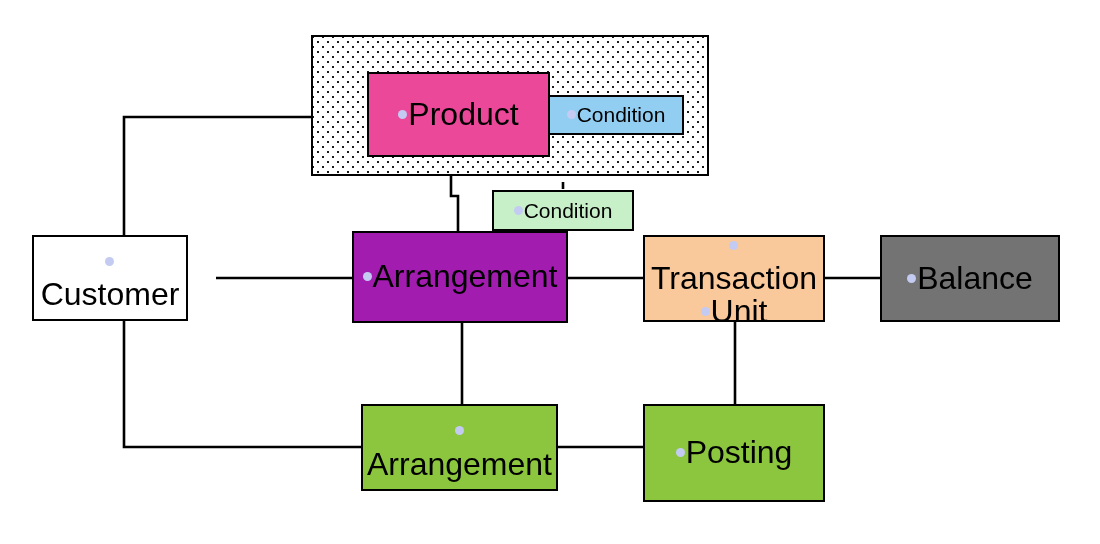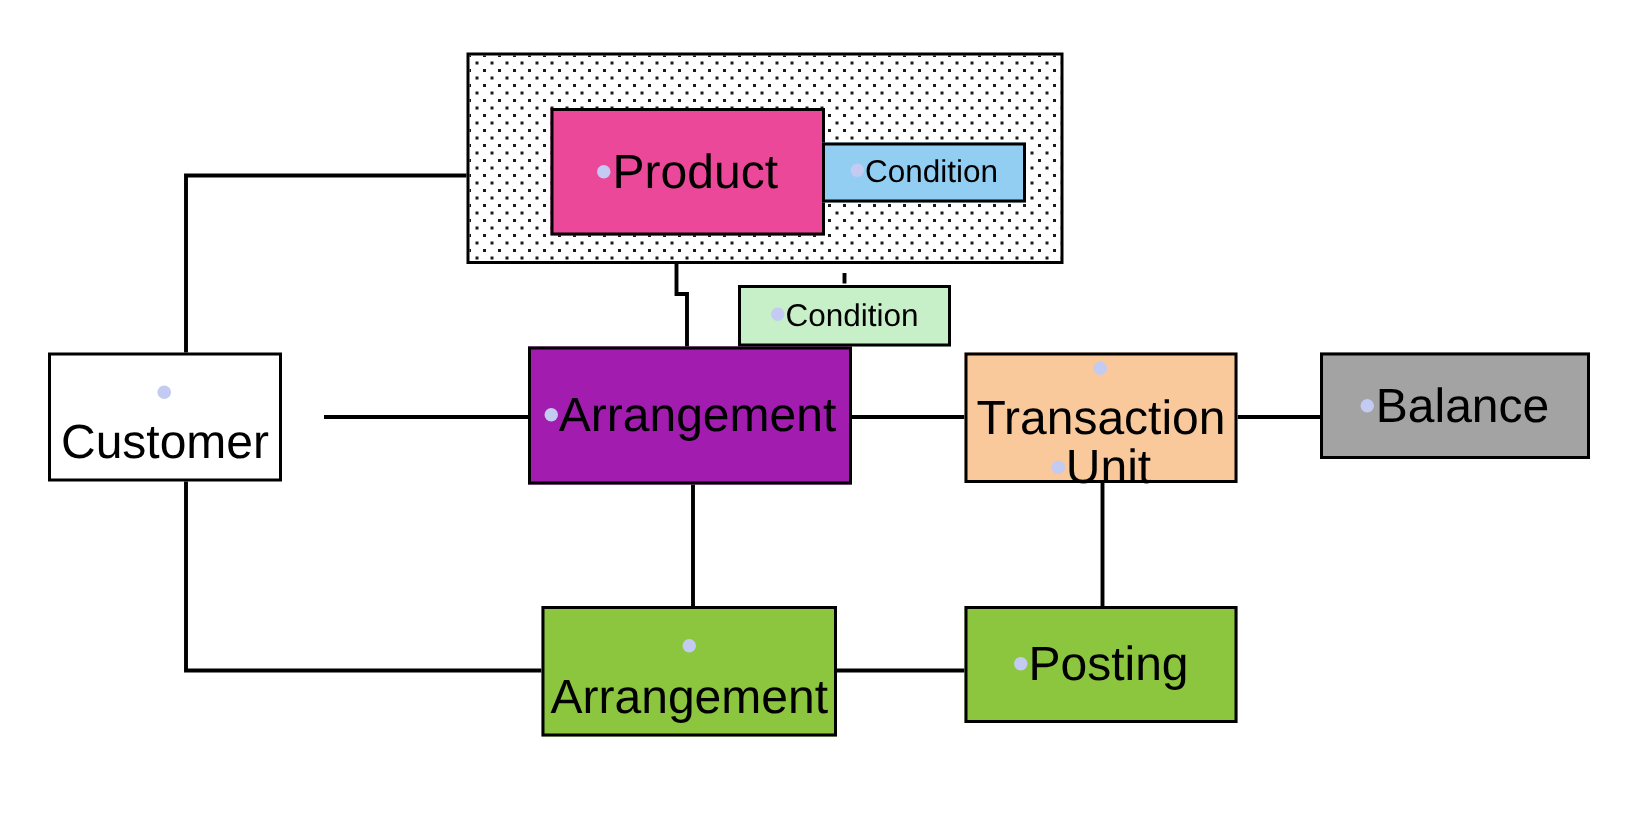--- a/index.html
+++ b/index.html
@@ -119,25 +119,25 @@
   </div>
 
   <div class="node big" id="node-arrangement" style="left: 352px; top: 231px; width: 216px; height: 92px; background: #a21caf;">
     <span class="lbl"><span class="dot" style="background: rgb(195, 203, 242);"></span><span>Arrangement</span></span>
   </div>
 
   <div class="node big" id="node-accounting_unit" style="left: 643px; top: 235px; width: 182px; height: 87px; background: rgb(249, 200, 155);">
     <span class="lbl"><span class="dot" style="background: rgb(195, 203, 242);"></span><span>Transaction</span><br><span class="dot" style="background: rgb(195, 203, 242);"></span><span>Unit</span></span>
   </div>
 
-  <div class="node big" id="node-balance" style="left: 880px; top: 235px; width: 180px; height: 71px; background: #a3a3a3;">
+  <div class="node big" id="node-balance" style="left: 880px; top: 235px; width: 180px; height: 87px; background: #737373;">
     <span class="lbl"><span class="dot" style="background: rgb(195, 203, 242);"></span><span>Balance</span></span>
   </div>
 
   <div class="node big" id="node-transaction" style="left: 361px; top: 404px; width: 197px; height: 87px; background: rgb(140, 198, 62);">
     <span class="lbl"><span class="dot" style="background: rgb(195, 203, 242);"></span><span>Arrangement</span></span>
   </div>
 
-  <div class="node big" id="node-posting" style="left: 643px; top: 404px; width: 182px; height: 78px; background: rgb(140, 198, 62);">
+  <div class="node big" id="node-posting" style="left: 643px; top: 404px; width: 182px; height: 98px; background: rgb(140, 198, 62);">
     <span class="lbl"><span class="dot" style="background: rgb(195, 203, 242);"></span><span>Posting</span></span>
   </div>
 
 </div>
 
 </body></html>

